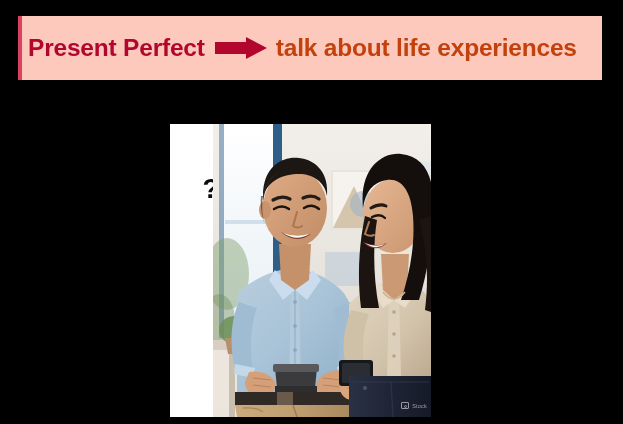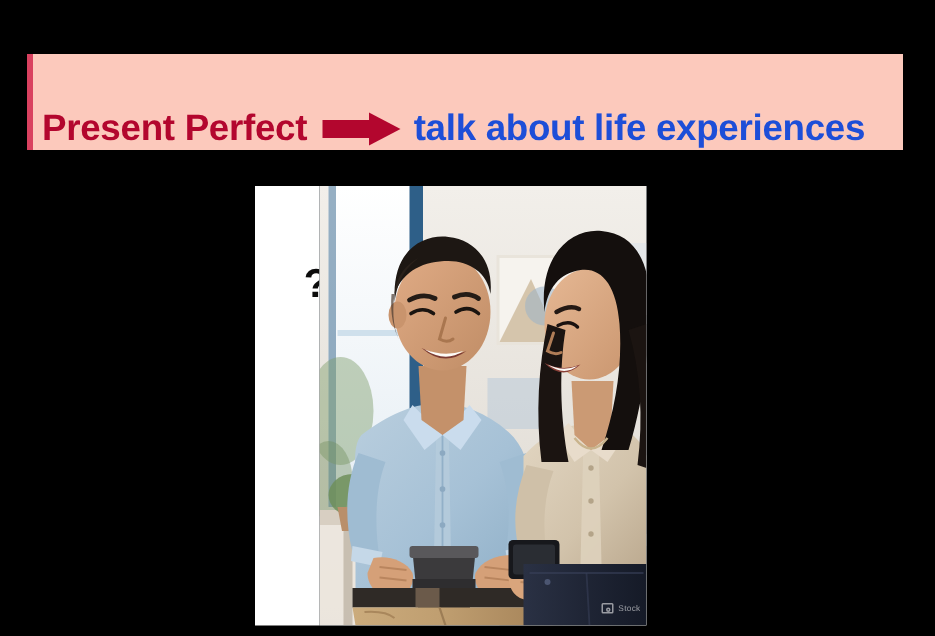--- a/index.html
+++ b/index.html
@@ -19,23 +19,22 @@
   #banner {
     position: absolute;
     left: 18px;
     top: 16px;
     width: 584px;
     height: 64px;
     background: #fcc9bc;
     border-left: 4px solid #d9415f;
     box-sizing: border-box;
     display: flex;
-    align-items: flex-end;
+    align-items: center;
     padding-left: 6px;
-    margin-top: 20px;
   }
   #banner-inner {
     display: flex;
     align-items: center;
     white-space: nowrap;
   }
   .banner-term {
     font-size: 24.5px;
     font-weight: bold;
     color: #b3062e;
@@ -63,21 +62,21 @@
     top: 0;
     width: 0;
     height: 0;
     border-top: 11px solid transparent;
     border-bottom: 11px solid transparent;
     border-left: 21px solid #b3062e;
   }
   .banner-def {
     font-size: 24.5px;
     font-weight: bold;
-    color: #1d4ed8;
+    color: #c2410c;
     letter-spacing: -0.2px;
   }
 
   
   #question-box {
     position: absolute;
     left: 170px;
     top: 124px;
     width: 43px;
     height: 293px;

